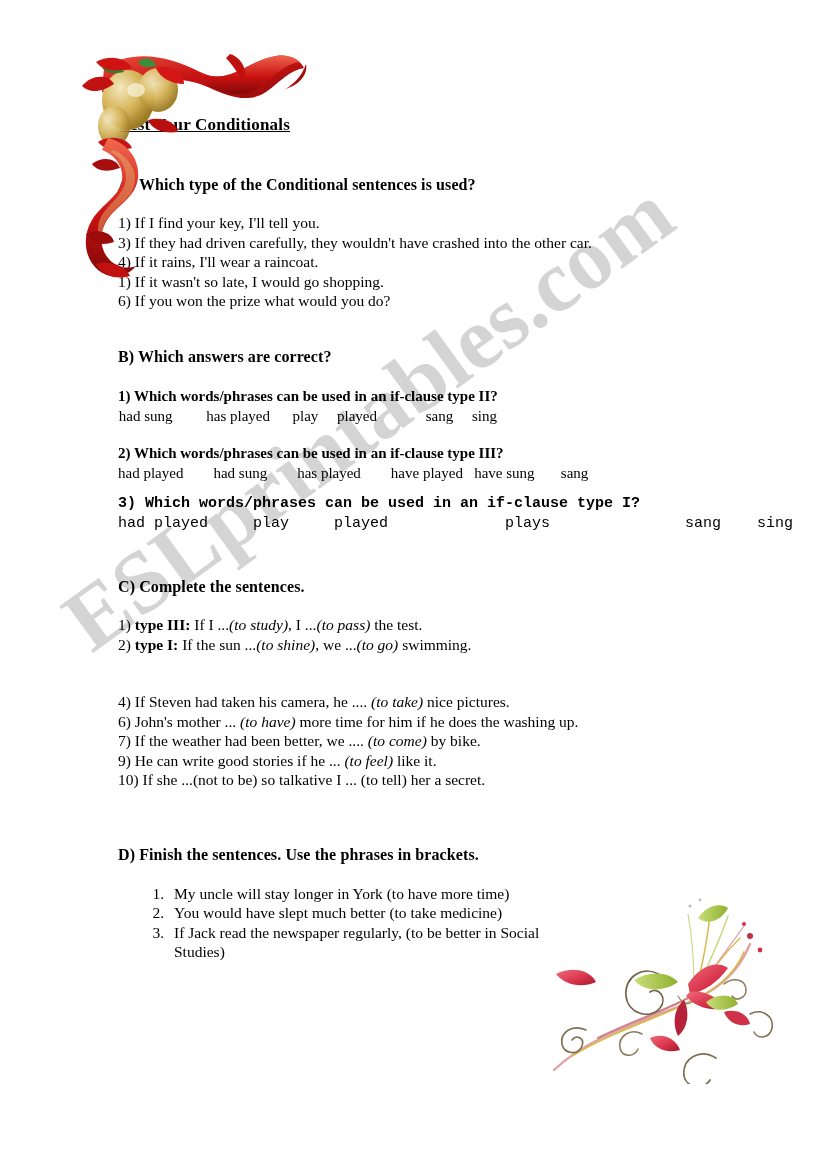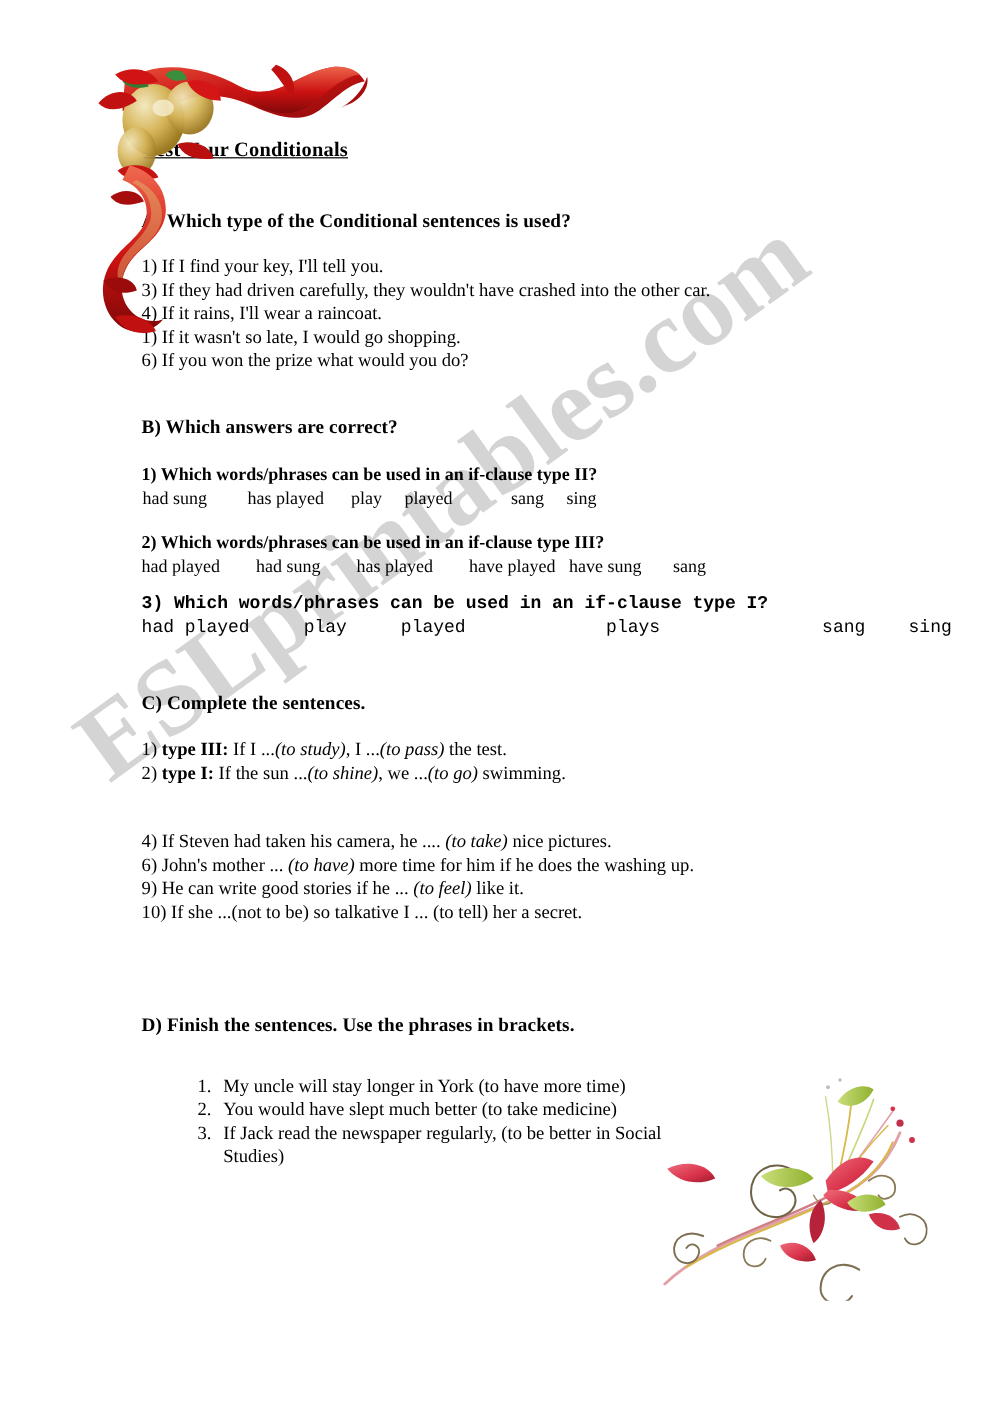--- a/index.html
+++ b/index.html
@@ -112,21 +112,21 @@
   i.cue {
     font-style: italic;
     font-weight: normal;
   }
 
   
   ol.dlist {
     position: absolute;
     left: 132px;
     top: 880px;
-    margin: 16px;
+    margin: 4px;
     padding-left: 32px;
     width: 380px;
     font-size: 15.5px;
     line-height: 19.4px;
   }
   ol.dlist li {
     margin: 0 0 0 0;
     padding-left: 6px;
   }
 </style>
@@ -290,20 +290,23 @@
     </div>
 
     <div class="block" style="top:692px;">
       <div class="ln">
         <span>4)</span><span> If Steven had taken his camera, he .... </span><i class="cue">(to take)</i><span> nice pictures.</span>
       </div>
       <div class="ln">
         <span>6)</span><span> John's mother ... </span><i class="cue">(to have)</i><span> more time for him if he does the washing up.</span>
       </div>
       <div class="ln">
+        <span>7)</span><span> If the weather had been better, we .... </span><i class="cue">(to come)</i><span> by bike.</span>
+      </div>
+      <div class="ln">
         <span>9)</span><span> He can write good stories if he ... </span><i class="cue">(to feel)</i><span> like it.</span>
       </div>
       <div class="ln">
         <span>10)</span><span> If she ...(not to be) so talkative I ... (to tell) her a secret.</span>
       </div>
     </div>
 
     <div class="sec-head" style="top:846px;">D) Finish the sentences. Use the phrases in brackets.</div>
 
     <ol class="dlist">

